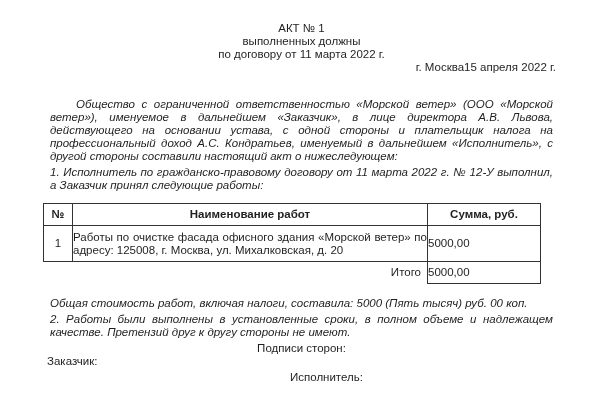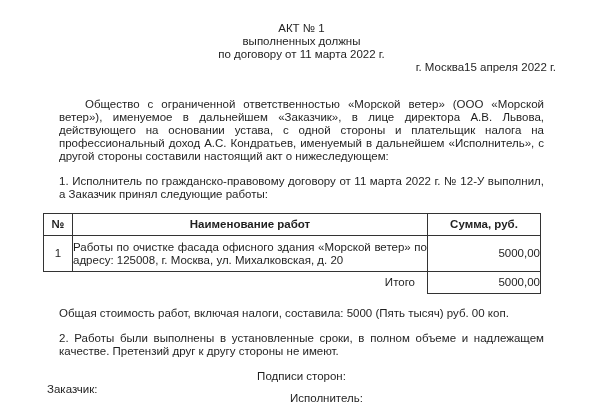--- a/index.html
+++ b/index.html
@@ -24,22 +24,23 @@
     background: #ffffff;
   }
   .title-line {
     text-align: center;
   }
   .city-date {
     display: flex;
     justify-content: flex-end;
   }
   .para {
-    margin: 12px;
+    margin: 3px;
     text-align: justify;
+    font-style: italic;
   }
   .intro-block {
     margin-top: 24px;
   }
   .first-indent {
     text-indent: 26px;
   }
   table.works {
     border-collapse: collapse;
     table-layout: fixed;
@@ -63,44 +64,44 @@
   }
   td.cell-num {
     text-align: center;
     height: 35px;
   }
   td.cell-desc {
     text-align: justify;
     padding: 4px 6px;
   }
   td.cell-sum {
-    text-align: right;
+    text-align: left;
   }
   tr.total-row td {
     height: 21px;
   }
   tr.total-row td.total-label {
     border: none;
     text-align: right;
-    padding-right: 12px;
+    padding-right: 6px;
   }
   .closing-block {
     margin-top: 13px;
   }
   .signatures-heading {
     text-align: center;
   }
   .signature-row {
     position: relative;
     height: 13px;
   }
   .signature-row .contractor {
     position: absolute;
     left: 243px;
-    top: 9px;
+    top: 16px;
   }
 </style>
 </head>
 <body>
 
 <div class="page">
 
   <div class="title-line">АКТ № 1</div>
   <div class="title-line">выполненных должны</div>
   <div class="title-line">по договору от 11 марта 2022 г.</div>

